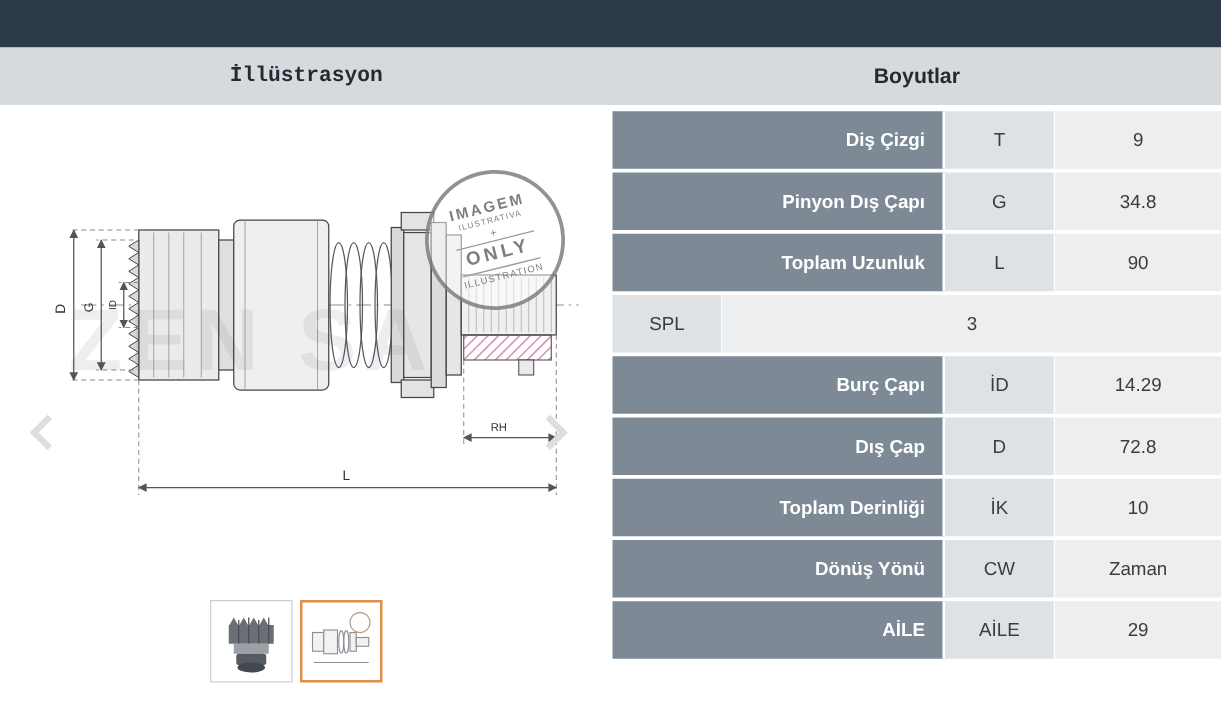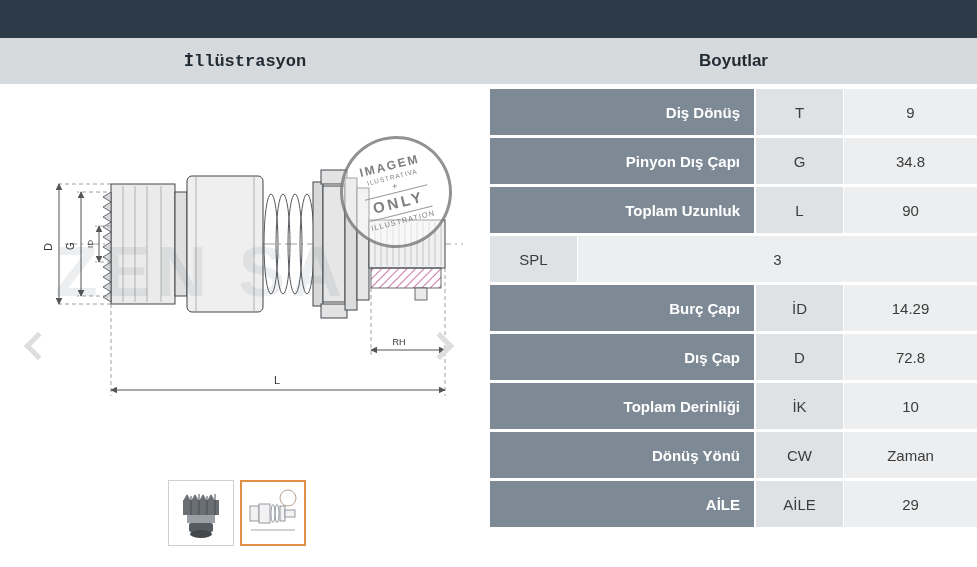--- a/index.html
+++ b/index.html
@@ -216,21 +216,21 @@
         </g>
         <line x1="6" y1="45" x2="50" y2="45" stroke="#8a8f94" stroke-width="0.8"></line>
         <circle cx="43" cy="13" r="8" fill="none" stroke="#b9a089" stroke-width="1"></circle>
       </svg>
     </div>
   </div>
 </div>
 
 <div class="table-panel">
   <div class="spec-row">
-    <div class="cell-label">Diş Dönüş</div>
+    <div class="cell-label">Diş Çizgi</div>
     <div class="cell-code">T</div>
     <div class="cell-value">9</div>
   </div>
   <div class="spec-row">
     <div class="cell-label">Pinyon Dış Çapı</div>
     <div class="cell-code">G</div>
     <div class="cell-value">34.8</div>
   </div>
   <div class="spec-row">
     <div class="cell-label">Toplam Uzunluk</div>

